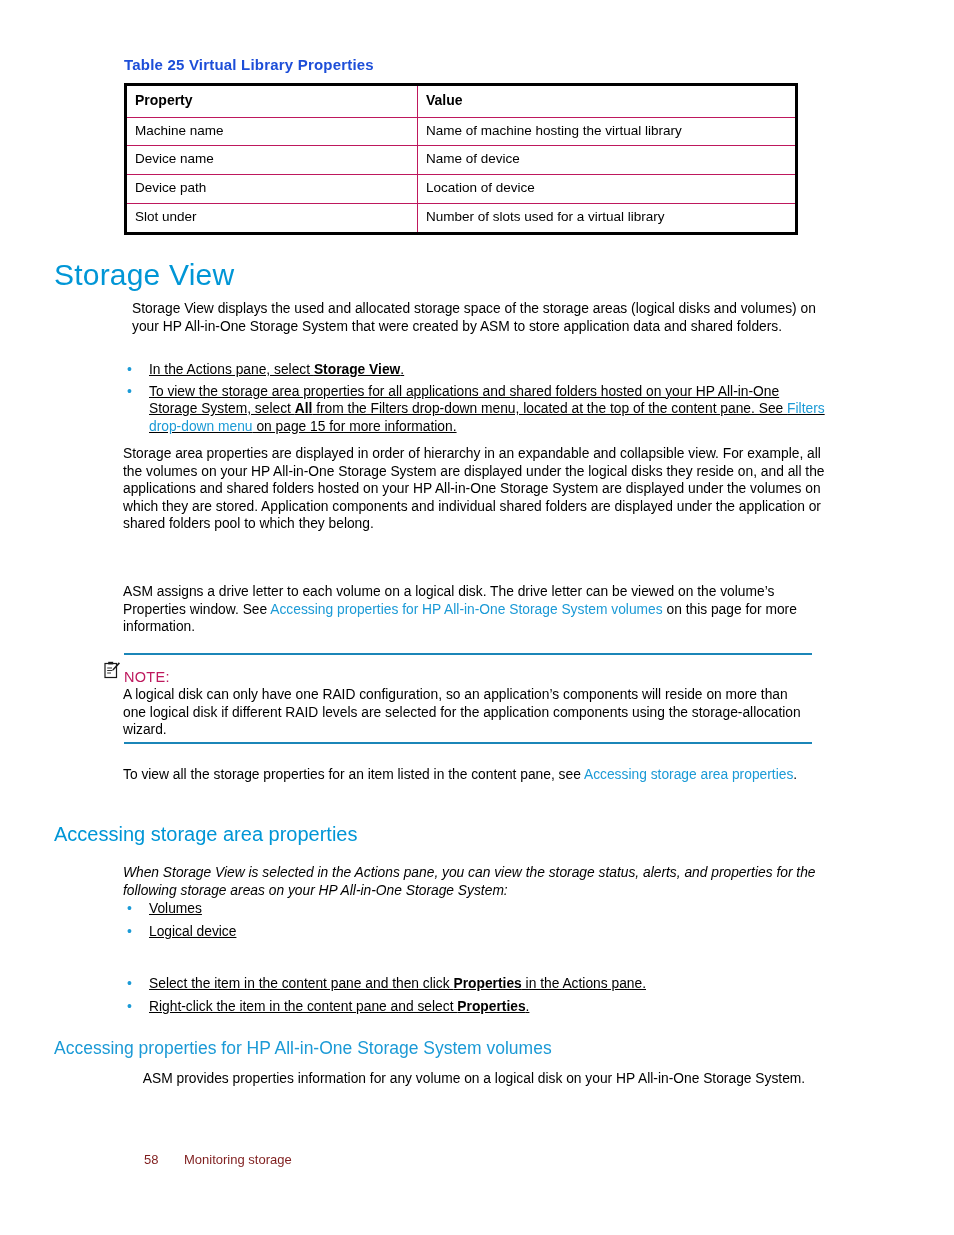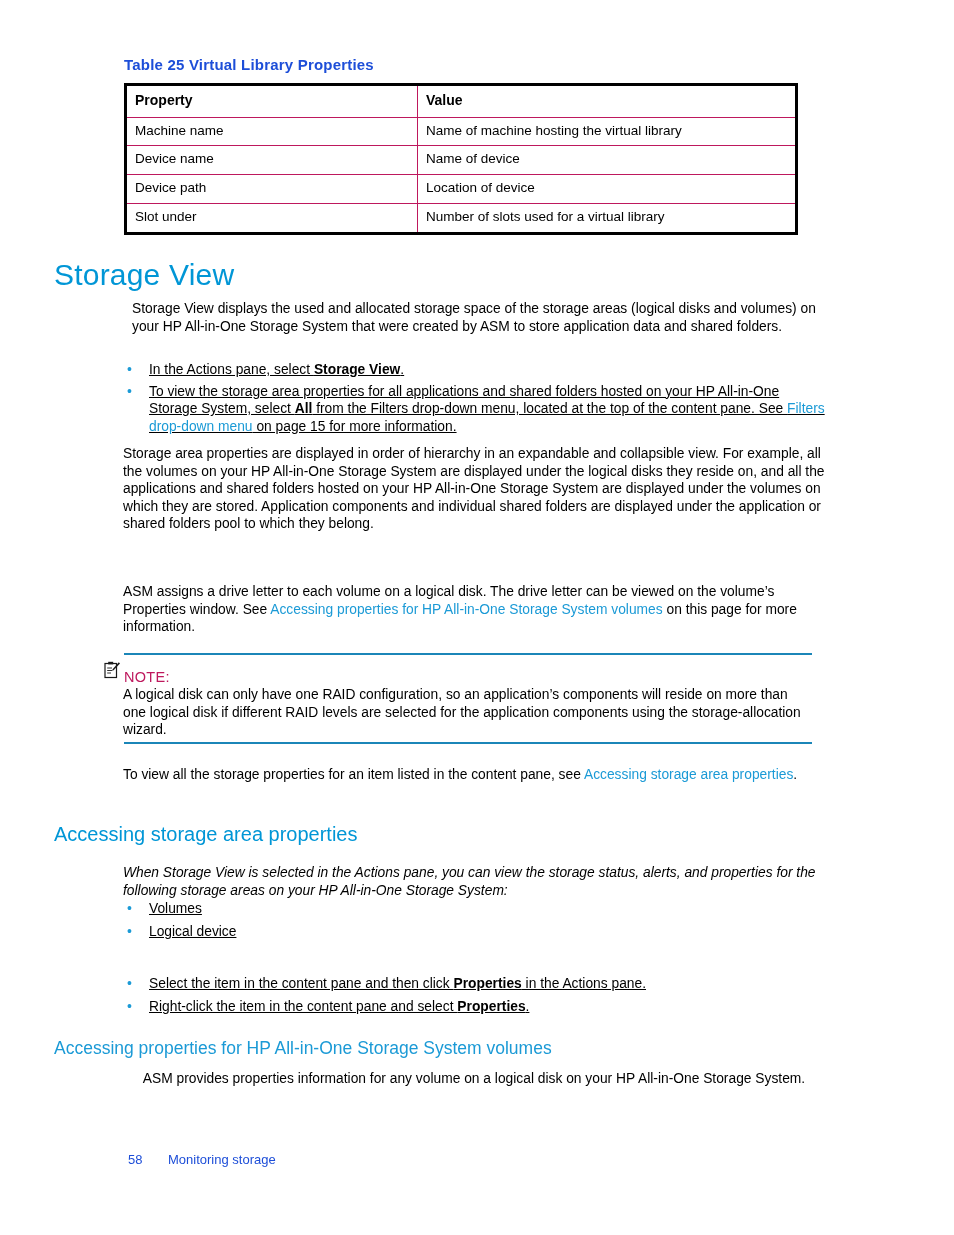--- a/index.html
+++ b/index.html
@@ -146,24 +146,24 @@
     left: 123px;
     top: 686px;
     width: 690px;
     font-size: 13.8px;
     line-height: 17.6px;
   }
 
   
   .footer {
     position: absolute;
-    left: 128px;
+    left: 144px;
     top: 1152px;
     font-size: 13px;
-    color: #1d4ed8;
+    color: #7f1d1d;
   }
   .footer .pg { display: inline-block; width: 40px; }
 </style>
 </head>
 <body>
 
 <div class="page">
 
   <div class="table-caption">Table 25 Virtual Library Properties</div>
 

